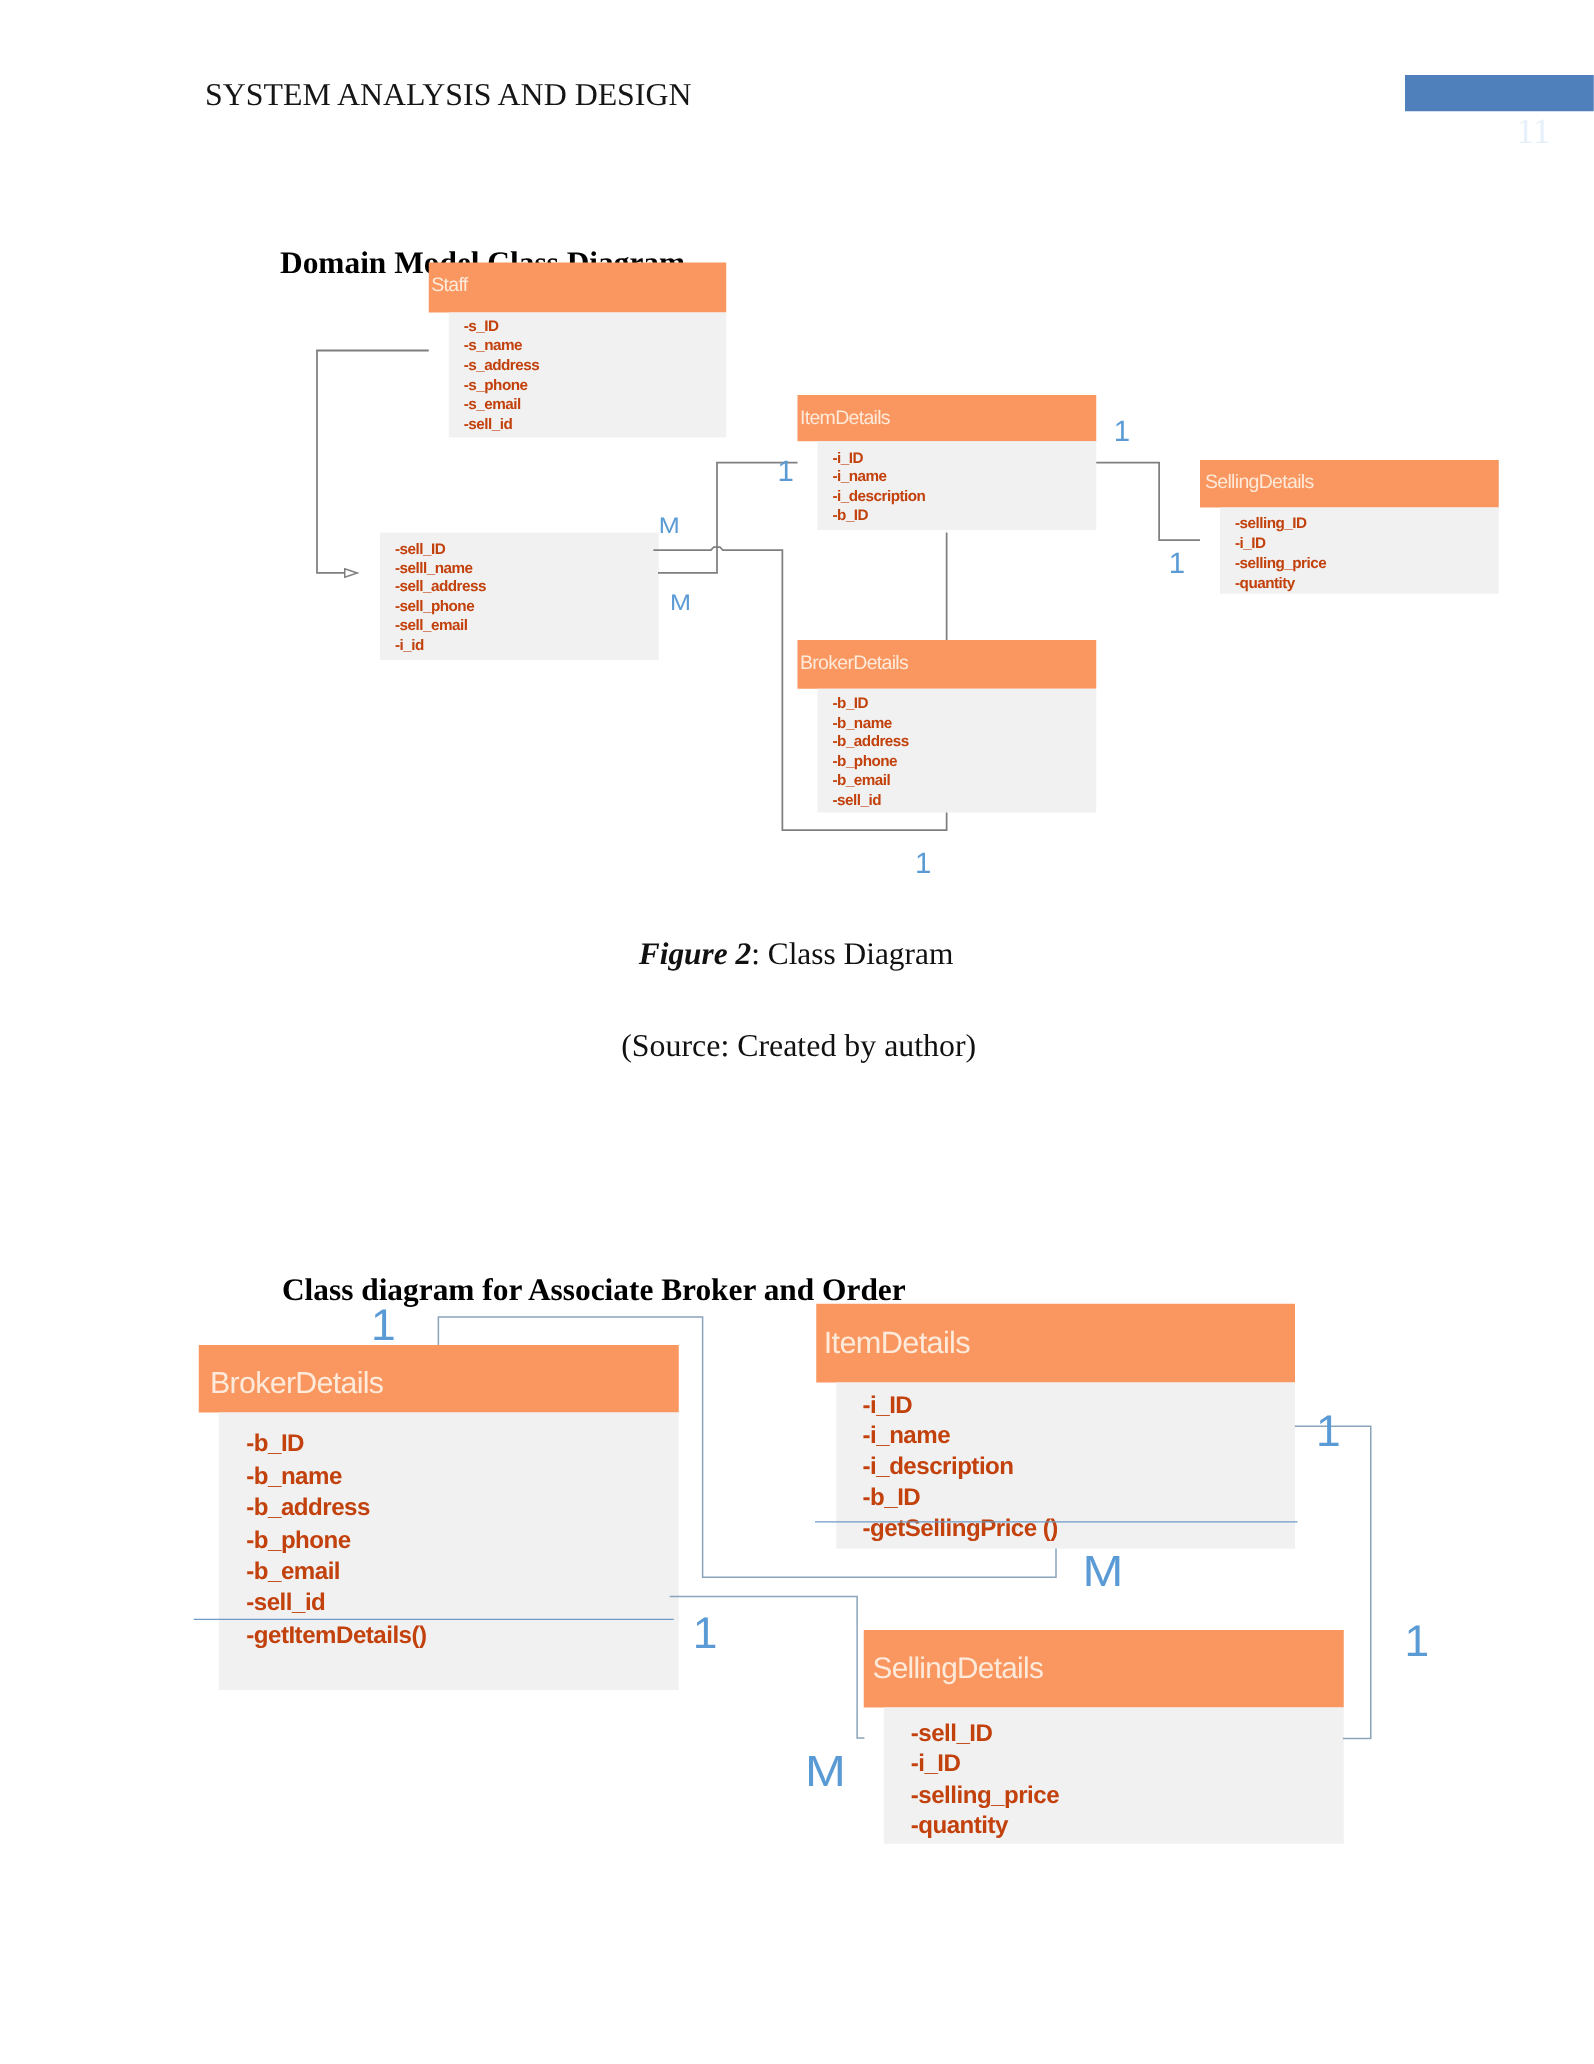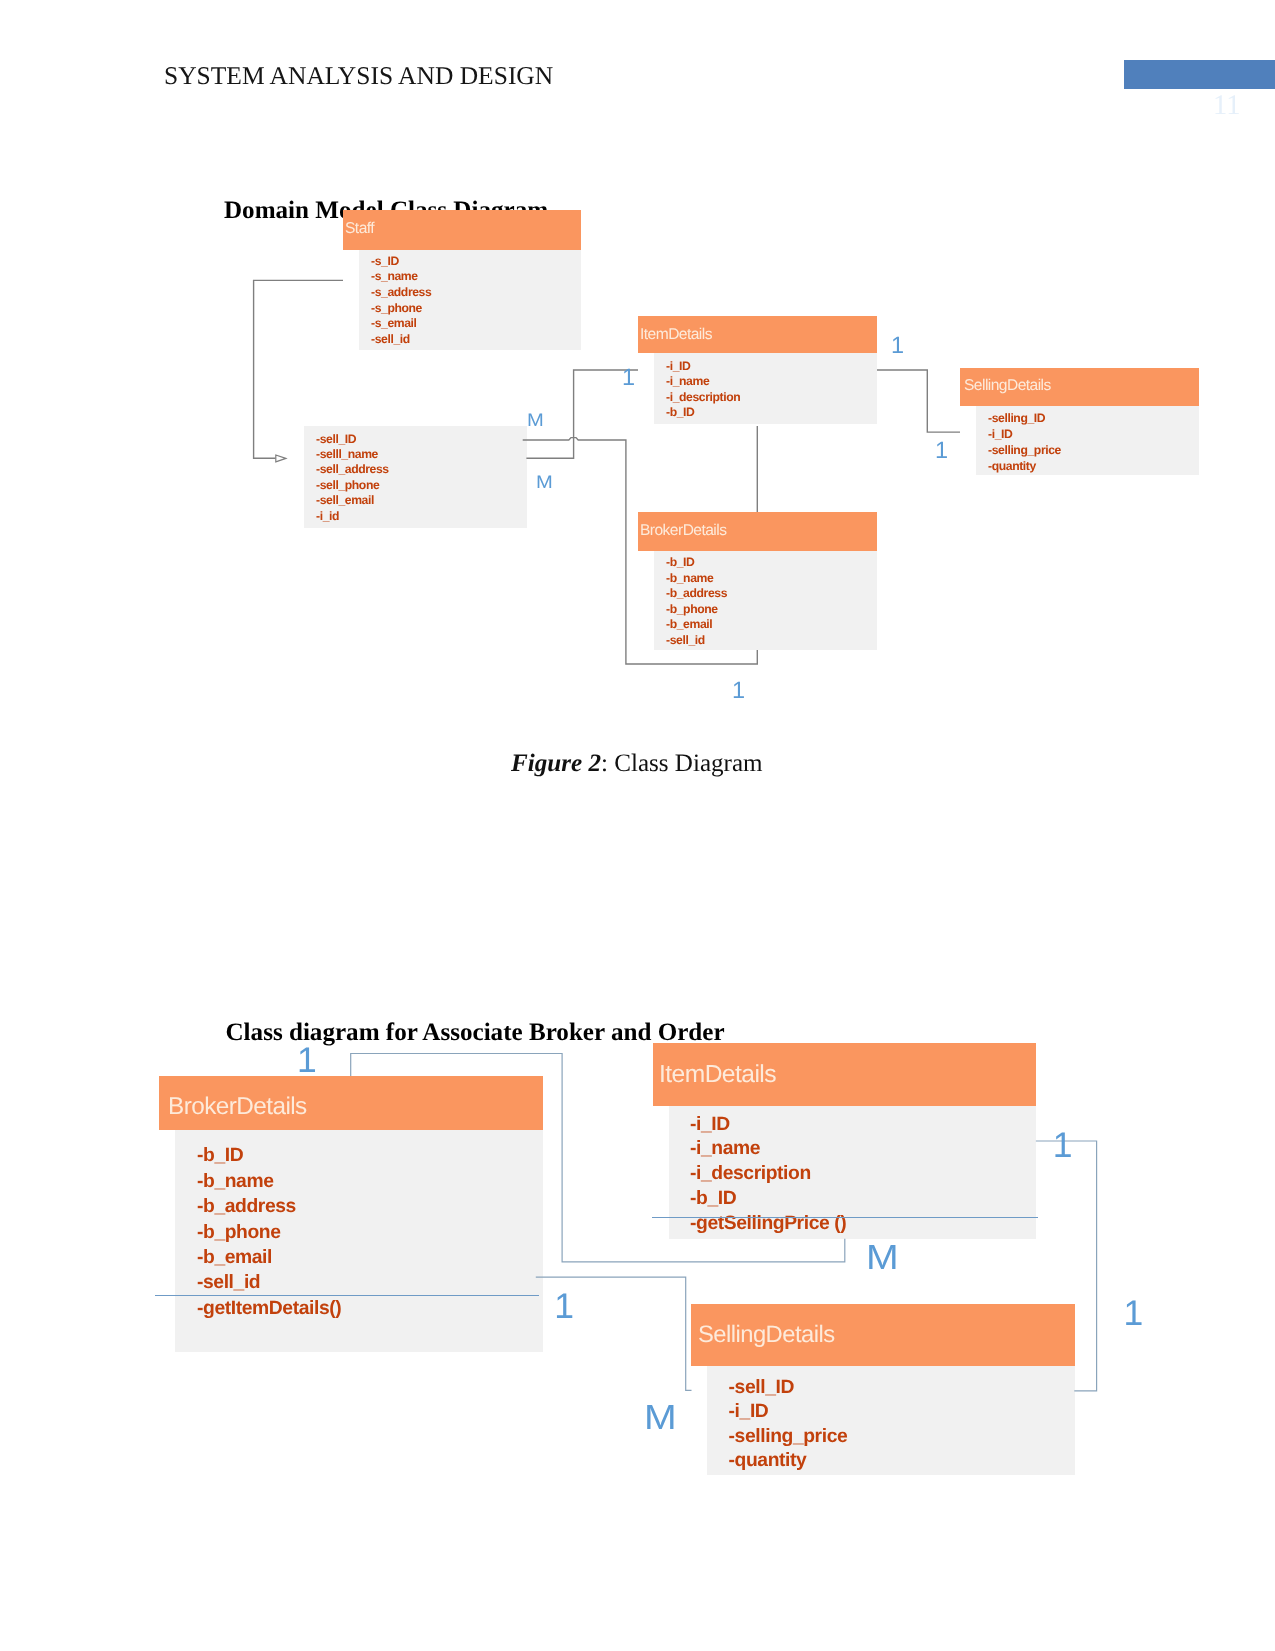--- a/index.html
+++ b/index.html
@@ -157,20 +157,21 @@
   </svg>
     <div class="mult" style="left:622px;top:366px;font-size:23.5px;">1</div>
     <div class="mult" style="left:891px;top:334px;font-size:23.5px;">1</div>
     <div class="mult" style="left:935px;top:439px;font-size:23.5px;">1</div>
     <div class="mult" style="left:732px;top:679px;font-size:23.5px;">1</div>
     <div class="mult m" style="left:527px;top:411px;font-size:18px;">M</div>
     <div class="mult m" style="left:536px;top:473px;font-size:18px;">M</div>
   </div>
 
   <div class="abs caption" id="figure-caption"><b>Figure 2</b><span>: Class Diagram</span></div>
+  <div class="abs caption" id="figure-source">(Source: Created by author)</div>
 
   <div class="abs heading" id="heading-2">Class diagram for Associate Broker and Order</div>
 
   <div id="diagram-2">
     <div class="uml" style="left:159px;top:1076px;width:384px;height:276px;">
       <div class="hdr" style="height:54px;font-size:24.3px;">
           <span style="left:9px;top:17.4px;">BrokerDetails</span>
         </div>
       <div class="body" style="top:54px;height:222px;font-size:19.3px;padding:13.3px 0 0 22px;line-height:25.4px;">
         <div>-b_ID</div>

